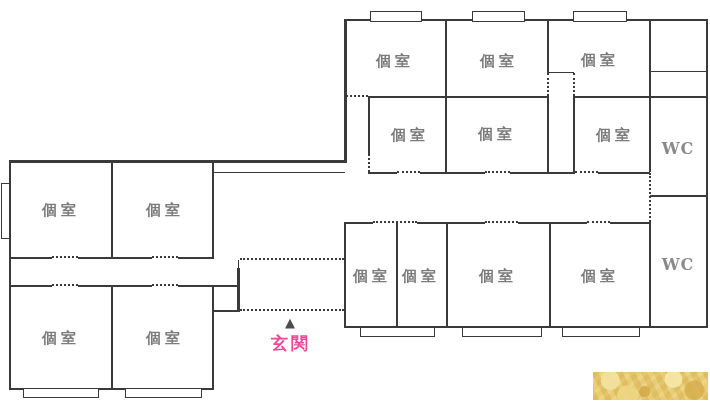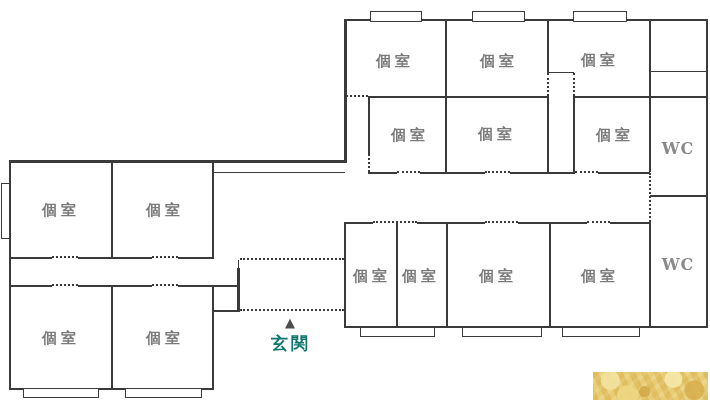--- a/index.html
+++ b/index.html
@@ -8,21 +8,21 @@
   .w  {position:absolute;background:#3a3a3a;}
   .dh {position:absolute;height:0;border-top:2px dotted #3a3a3a;}
   .dv {position:absolute;width:0;border-left:2px dotted #3a3a3a;}
   .win{position:absolute;background:#fff;border:1px solid #3a3a3a;}
   .rl {position:absolute;width:64px;text-align:center;white-space:nowrap;
        font-weight:600;font-size:15px;letter-spacing:4px;color:#7b7b7b;}
   .wc {position:absolute;width:40px;text-align:center;white-space:nowrap;
        font-family:"DejaVu Serif",serif;font-weight:700;font-size:16px;
        letter-spacing:1px;color:#8a8a8a;}
   .ent{position:absolute;width:64px;text-align:center;white-space:nowrap;
-       font-weight:700;font-size:17px;letter-spacing:3px;color:#0f766e;}
+       font-weight:700;font-size:17px;letter-spacing:3px;color:#ec4899;}
   .mk {position:absolute;width:20px;text-align:center;font-size:13px;color:#4c4c4c;}
   .gold{position:absolute;left:593px;top:372px;width:115px;height:28px;
        background-color:#e2c165;
        background-image:
          radial-gradient(circle at 15% 30%, rgba(243,227,160,.9) 0 9%, rgba(243,227,160,0) 10%),
          radial-gradient(circle at 45% 70%, rgba(210,167,70,.8) 0 8%, rgba(210,167,70,0) 9%),
          radial-gradient(circle at 70% 25%, rgba(246,232,170,.9) 0 10%, rgba(246,232,170,0) 11%),
          radial-gradient(circle at 88% 65%, rgba(214,173,76,.8) 0 9%, rgba(214,173,76,0) 10%),
          radial-gradient(circle at 30% 85%, rgba(238,214,130,.9) 0 12%, rgba(238,214,130,0) 13%),
          repeating-linear-gradient(63deg, rgba(216,176,78,.35) 0 6px, rgba(240,220,144,.35) 6px 11px),

